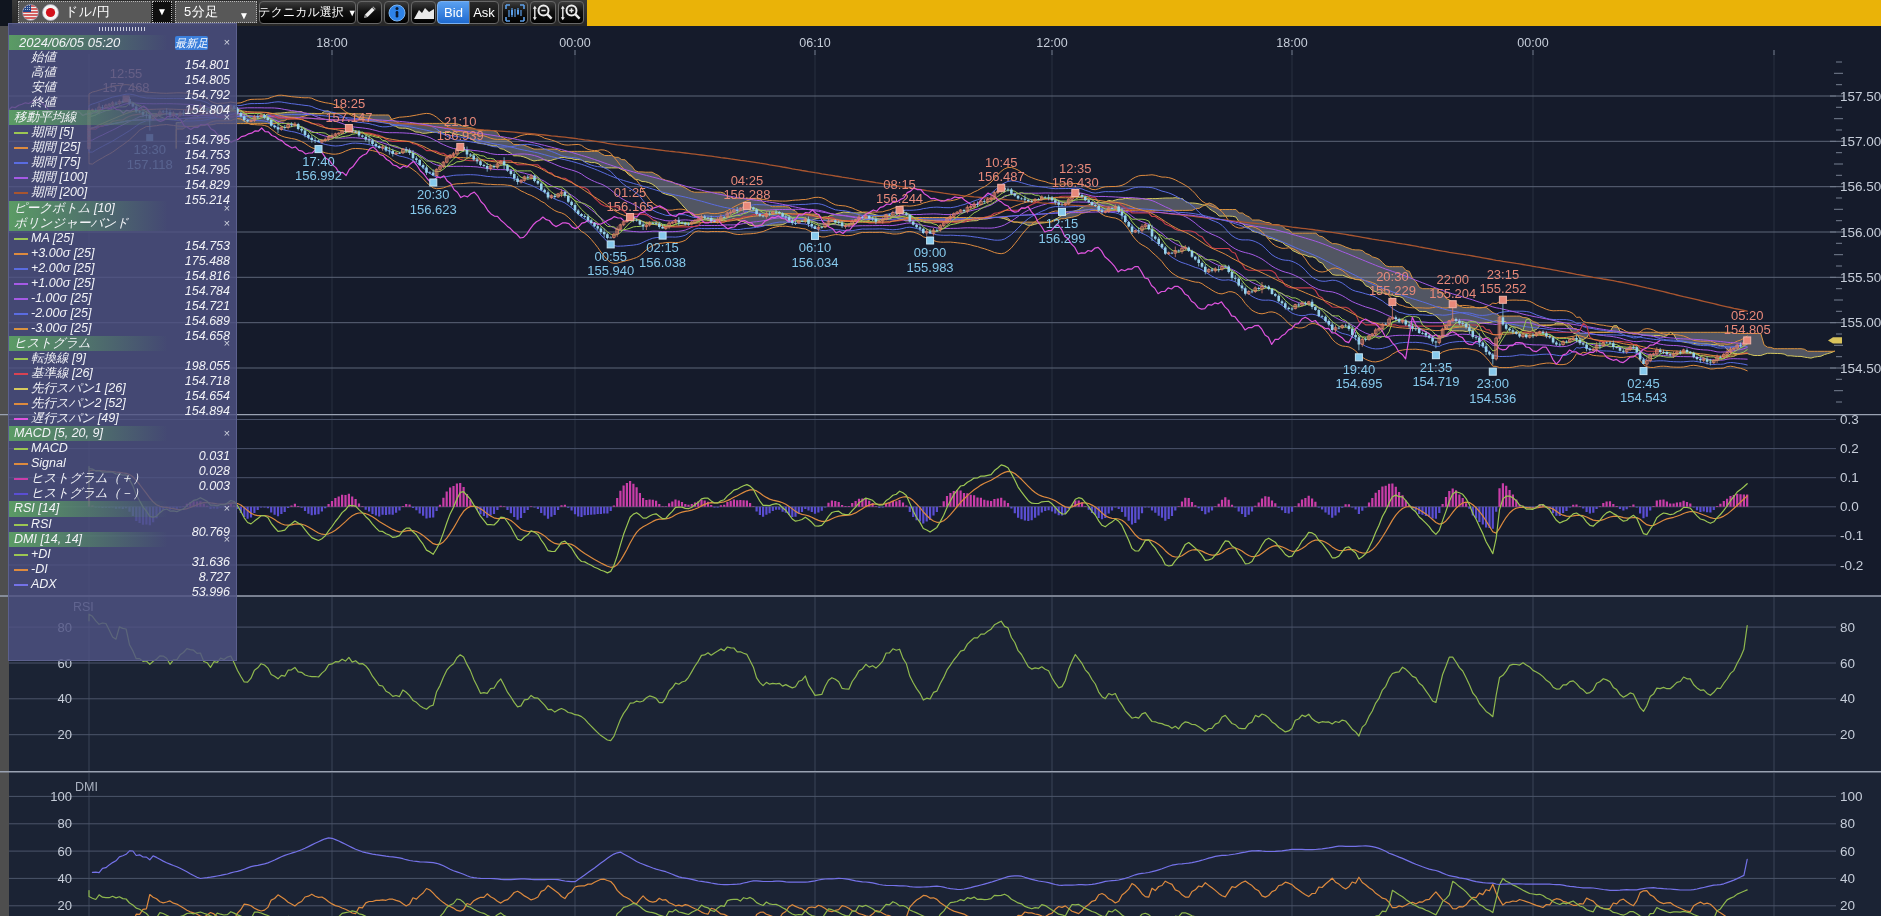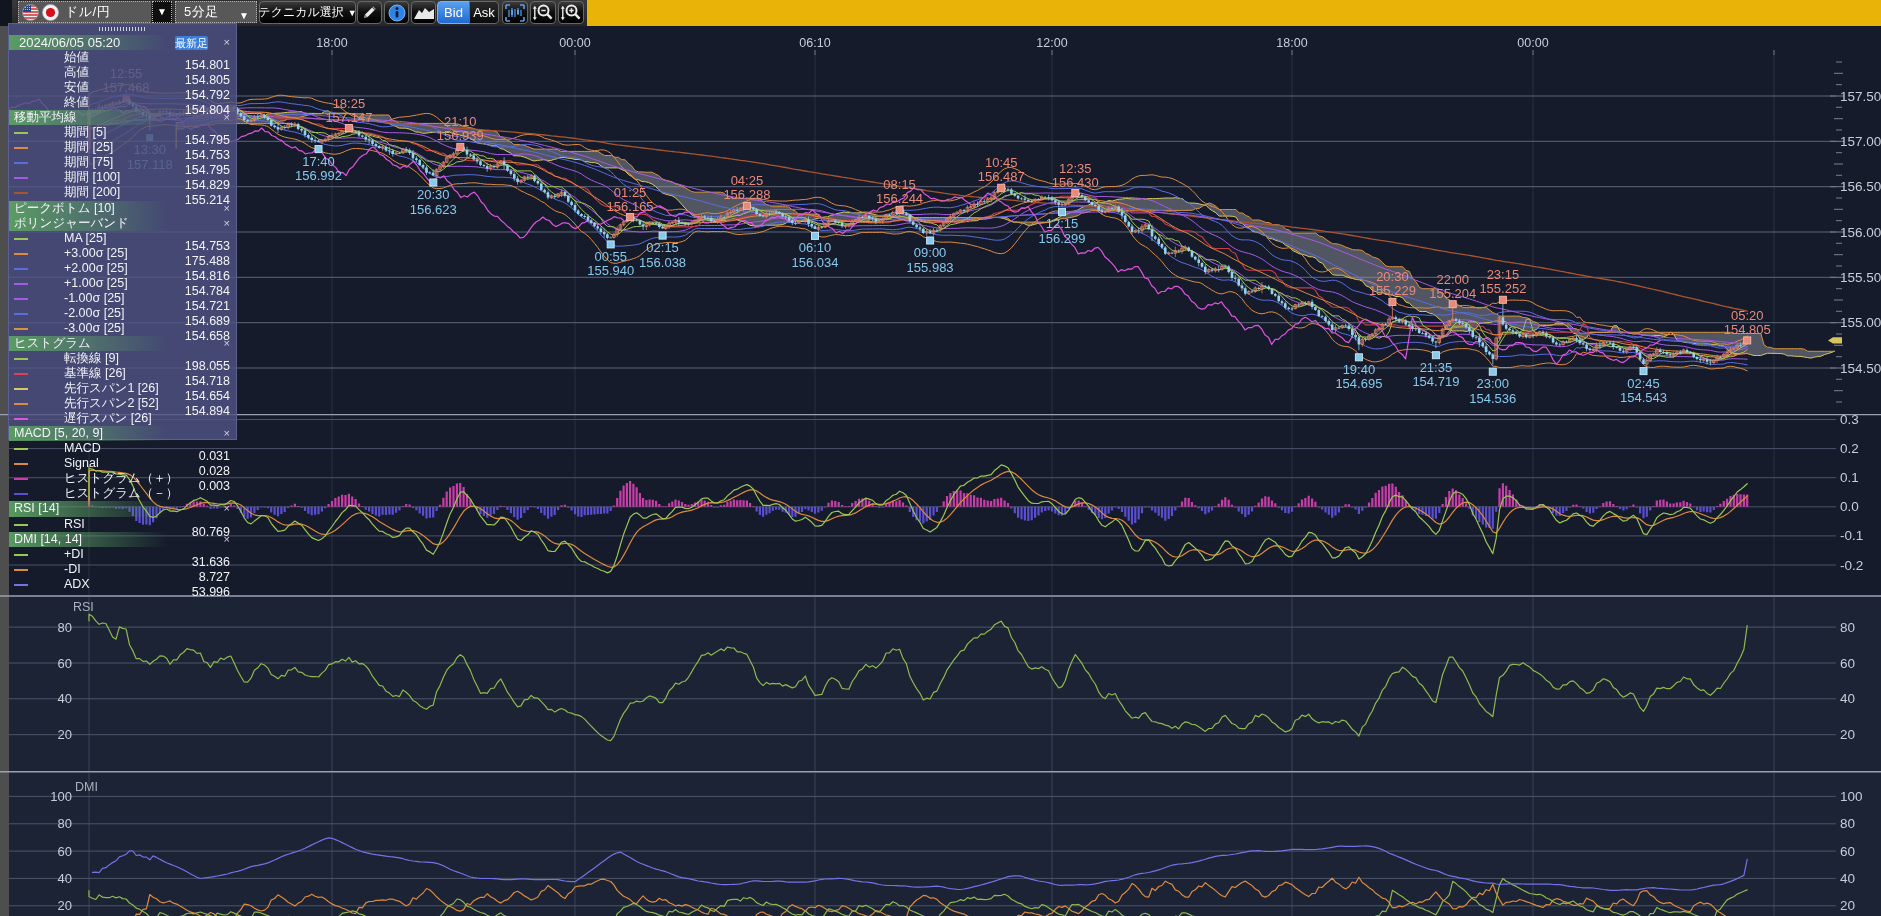--- a/index.html
+++ b/index.html
@@ -12,28 +12,28 @@
  display:flex;align-items:center;}
 .selbox.dark{background:#0f0f0f;display:block;}
 .selbox .caret{font-size:10px;color:#fff;line-height:20px;}
 .flg{margin-left:3px;display:inline-flex;align-items:center;}
 .seltx{margin-left:6px;letter-spacing:0.5px;}
 .tbtn{position:absolute;top:1px;height:21px;background:linear-gradient(#3c3c3c,#111 45%,#000);
  border:1px solid #666;border-radius:4px;color:#fff;font-size:13px;
  display:flex;align-items:center;justify-content:center;}
 .tbtn.bid{background:linear-gradient(#5aa0f0,#1f6ad0);border-color:#7ab0f0;border-radius:4px 0 0 4px;}
 .tbtn.ask{background:linear-gradient(#2a2a2a,#0a0a0a);border-radius:0 4px 4px 0;}
-#panel{position:absolute;left:8px;top:23px;width:229px;height:417px;
- background:rgba(79,83,132,0.82);border:1px solid #5c608e;box-sizing:border-box;}
+#panel{position:absolute;left:8px;top:23px;width:229px;height:638px;
+ background:rgba(79,83,132,0.82);border:1px solid #5c608e;box-sizing:border-box;font-style:italic;}
 .grip{height:11px;position:relative;}
 .grip span{position:absolute;left:90px;top:3px;width:48px;height:4px;
  background-image:repeating-linear-gradient(90deg,#cdd0e0 0,#cdd0e0 1px,transparent 1px,transparent 3px);}
 .prow{height:15.05px;position:relative;font-size:12.5px;color:#f2f3f7;line-height:15px;white-space:nowrap;}
 .prow i{position:absolute;left:5px;top:7px;width:14px;height:2px;}
-.prow .lb{position:absolute;left:22px;margin-left:33px;}
+.prow .lb{position:absolute;left:22px;}
 .prow .vl{position:absolute;right:6px;margin-top:8px;}
 .prow.sec{background:linear-gradient(90deg,rgba(92,160,100,0.95),rgba(92,160,100,0) 70%);}
 .prow .st{position:absolute;left:5px;}
 .prow .dt{position:absolute;left:10px;font-size:13px;}
 .prow .x{position:absolute;right:6px;color:#d0d3de;font-size:11px;top:0;}
 .latest{position:absolute;left:166px;top:0.5px;width:33px;height:14px;background:#3b7fdb;
  border-radius:2px;text-align:center;font-size:11px;line-height:14px;color:#fff;}
 </style></head><body>
 <div id="root">
     <svg id="chart" width="1881" height="916" viewBox="0 0 1881 916" font-family="'Liberation Sans',sans-serif">
@@ -411,21 +411,21 @@
         <span class="lb">先行スパン1 [26]</span>
         <span class="vl">154.654</span>
       </div>
       <div class="prow">
         <i style="background:#dd8a3e"></i>
         <span class="lb">先行スパン2 [52]</span>
         <span class="vl">154.894</span>
       </div>
       <div class="prow">
         <i style="background:#de54de"></i>
-        <span class="lb">遅行スパン [26]</span>
+        <span class="lb">遅行スパン [49]</span>
         <span class="vl"></span>
       </div>
       <div class="prow sec">
         <span class="st">MACD [5, 20, 9]</span>
         <span class="x">×</span>
       </div>
       <div class="prow">
         <i style="background:#9cc653"></i>
         <span class="lb">MACD</span>
         <span class="vl">0.031</span>

